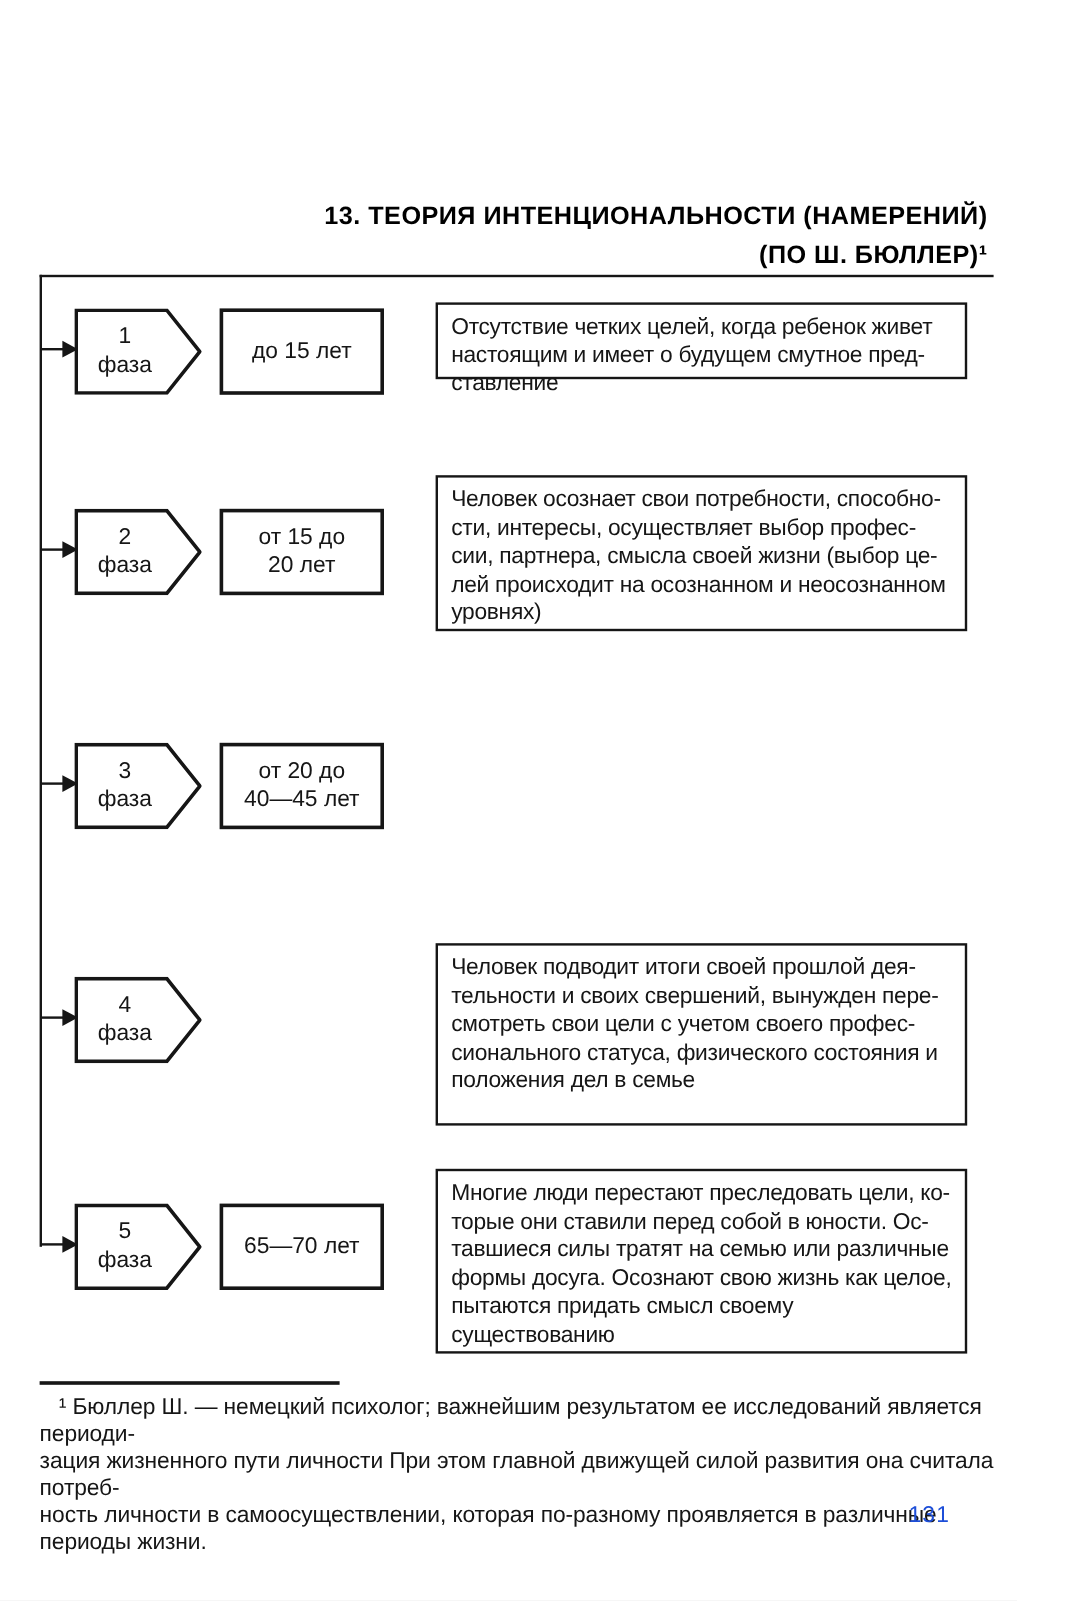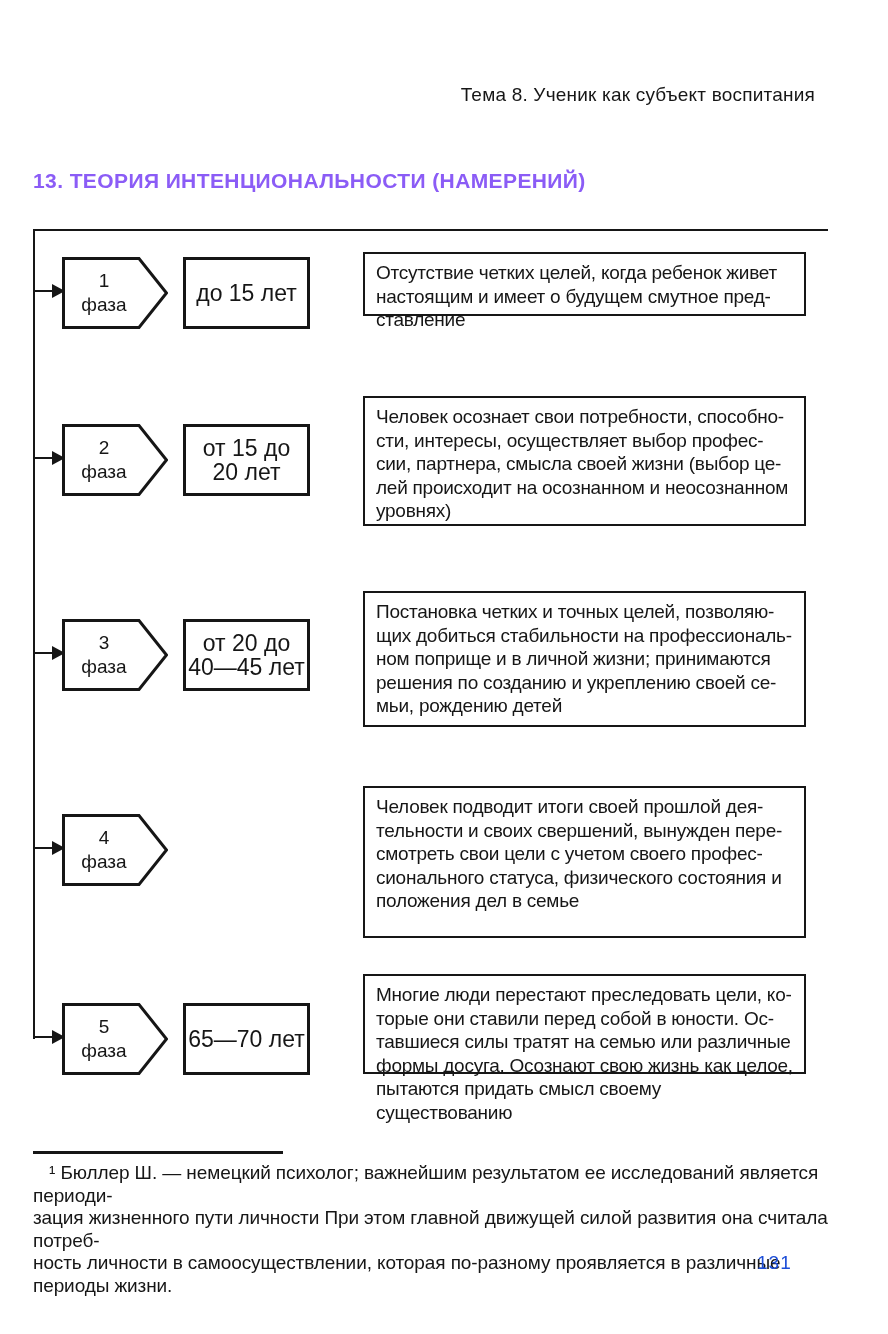--- a/index.html
+++ b/index.html
@@ -11,22 +11,22 @@
     color:#161616;
     overflow:hidden;
   }
   .running-head{
     position:absolute;top:84px;right:73px;
     font-size:19px;letter-spacing:.2px;color:#161616;
     white-space:nowrap;
   }
   .title{
     position:absolute;top:165px;left:33px;width:790px;
-    text-align:left;font-weight:bold;font-size:21px;line-height:32px;
-    letter-spacing:.4px;color:#8b5cf6;
+    text-align:right;font-weight:bold;font-size:21px;line-height:32px;
+    letter-spacing:.4px;color:#000000;
   }
   
   .hline,.vline{position:absolute;background:#161616;}
   .top-line{left:33px;top:229px;width:795px;height:2px;}
   .spine{left:33px;top:229px;width:2px;height:810px;}
   .connector{position:absolute;left:34px;width:24px;height:2px;background:#161616;}
   .arrowhead{
     position:absolute;left:52px;width:0;height:0;
     border-left:13px solid #161616;
     border-top:7px solid transparent;
@@ -35,24 +35,24 @@
   
   .pent{position:absolute;left:62px;width:106px;height:72px;}
   .pent svg{position:absolute;left:0;top:0;}
   .pent .ptext{
     position:absolute;left:0;top:0;width:84px;height:72px;
     display:flex;flex-direction:column;align-items:center;justify-content:center;
     font-size:19px;line-height:24px;text-align:center;
   }
   
   .agebox{
-    position:absolute;left:183px;width:127px;height:72px;
+    position:absolute;left:183px;width:137px;height:72px;
     border:3px solid #161616;background:#fff;box-sizing:border-box;
     display:flex;align-items:center;justify-content:center;
-    font-size:23px;line-height:24px;text-align:center;white-space:pre-line;
+    font-size:19px;line-height:24px;text-align:center;white-space:pre-line;
   }
   
   .descbox{
     position:absolute;left:363px;width:443px;
     border:2px solid #161616;background:#fff;box-sizing:border-box;
     padding:7px 11px;
     font-size:19px;line-height:23.5px;letter-spacing:-.25px;
     white-space:pre-line;
   }
   .foot-rule{position:absolute;left:33px;top:1151px;width:250px;height:3px;background:#161616;}
@@ -64,24 +64,24 @@
   .page-number{
     position:absolute;top:1252px;left:757px;
     font-size:19px;letter-spacing:1px;color:#1d4ed8;
   }
 </style>
 </head>
 <body>
 
 <div class="page">
 
-  <div class="running-head">Тема 8. Ученик как субъект воспитания</div>
 
   <div class="title">
     <div>13. ТЕОРИЯ ИНТЕНЦИОНАЛЬНОСТИ (НАМЕРЕНИЙ)</div>
+    <div>(ПО Ш. БЮЛЛЕР)¹</div>
   </div>
 
   <div class="hline top-line"></div>
   <div class="vline spine"></div>
 
   <div class="connector" style="top:290px"></div>
   <div class="arrowhead" style="top:284px"></div>
   <div class="connector" style="top:457px"></div>
   <div class="arrowhead" style="top:451px"></div>
   <div class="connector" style="top:652px"></div>
@@ -126,25 +126,20 @@
     <svg width="106" height="72" viewBox="0 0 106 72">
       <polygon points="1.5,1.5 77,1.5 104.5,36 77,70.5 1.5,70.5" fill="#ffffff" stroke="#161616" stroke-width="3"></polygon>
     </svg>
     <div class="ptext">
       <span>3</span>
       <span>фаза</span>
     </div>
   </div>
   <div class="agebox" style="top:619px">от 20 до
 40—45 лет</div>
-  <div class="descbox" style="top:591px;height:136px">Постановка четких и точных целей, позволяю-
-щих добиться стабильности на профессиональ-
-ном поприще и в личной жизни; принимаются
-решения по созданию и укреплению своей се-
-мьи, рождению детей</div>
 
   <div class="pent" style="top:814px">
     <svg width="106" height="72" viewBox="0 0 106 72">
       <polygon points="1.5,1.5 77,1.5 104.5,36 77,70.5 1.5,70.5" fill="#ffffff" stroke="#161616" stroke-width="3"></polygon>
     </svg>
     <div class="ptext">
       <span>4</span>
       <span>фаза</span>
     </div>
   </div>
@@ -157,21 +152,21 @@
   <div class="pent" style="top:1003px">
     <svg width="106" height="72" viewBox="0 0 106 72">
       <polygon points="1.5,1.5 77,1.5 104.5,36 77,70.5 1.5,70.5" fill="#ffffff" stroke="#161616" stroke-width="3"></polygon>
     </svg>
     <div class="ptext">
       <span>5</span>
       <span>фаза</span>
     </div>
   </div>
   <div class="agebox" style="top:1003px">65—70 лет</div>
-  <div class="descbox" style="top:974px;height:100px">Многие люди перестают преследовать цели, ко-
+  <div class="descbox" style="top:974px;height:154px">Многие люди перестают преследовать цели, ко-
 торые они ставили перед собой в юности. Ос-
 тавшиеся силы тратят на семью или различные
 формы досуга. Осознают свою жизнь как целое,
 пытаются придать смысл своему существованию</div>
 
   <div class="foot-rule"></div>
   <div class="footnote">¹ Бюллер Ш. — немецкий психолог; важнейшим результатом ее исследований является периоди-
 зация жизненного пути личности  При этом главной движущей силой развития она считала потреб-
 ность личности в самоосуществлении, которая по-разному проявляется в различные периоды жизни.</div>
 

